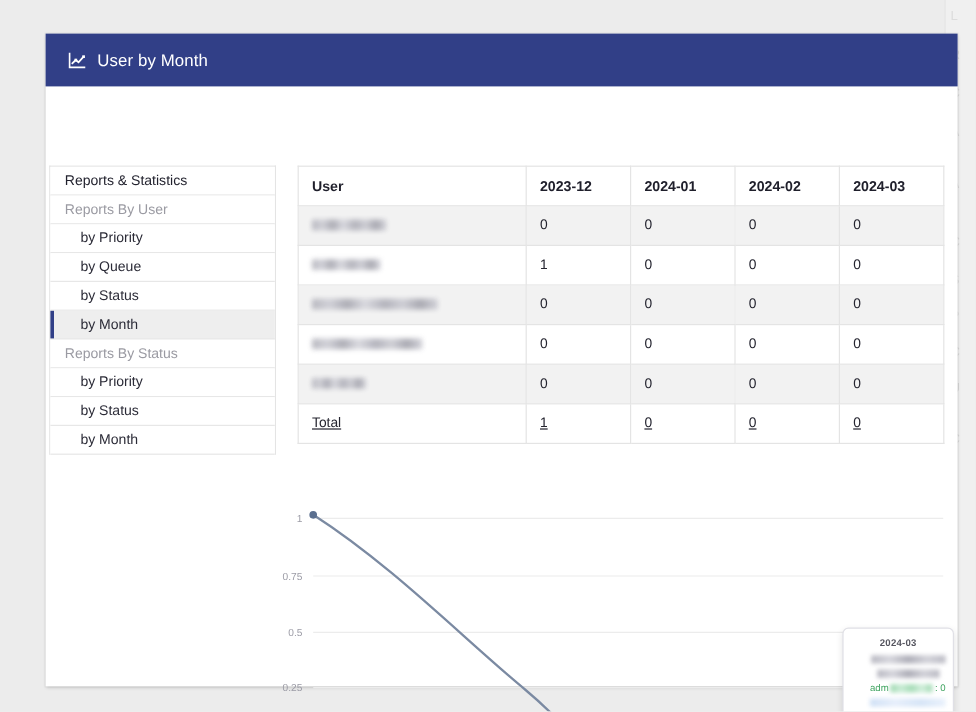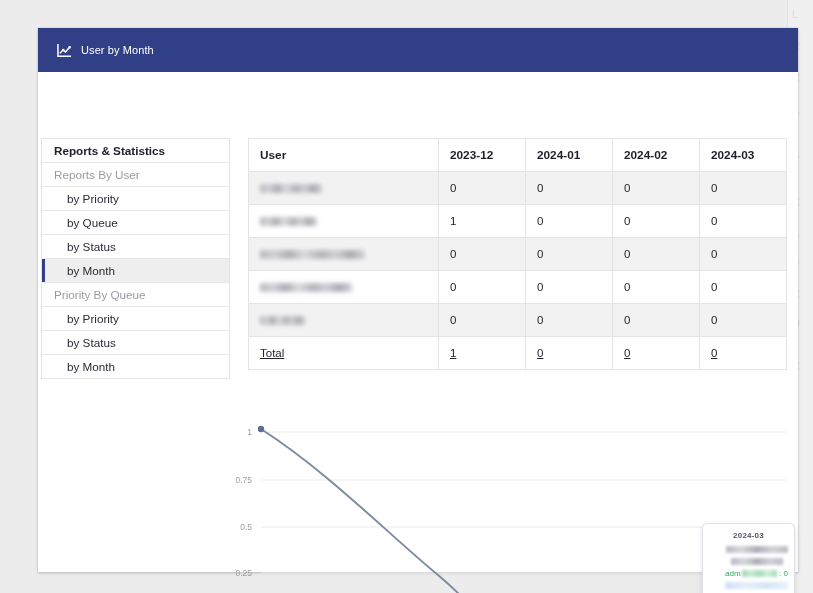--- a/index.html
+++ b/index.html
@@ -59,21 +59,21 @@
   .card-header .hdr-icon {
     display: inline-flex;
     width: 16px;
     height: 16px;
     margin-right: 9px;
     align-items: center;
     justify-content: center;
   }
   .card-header .hdr-title {
     color: #ffffff;
-    font-size: 11px;
+    font-size: 14px;
     letter-spacing: .1px;
     text-align: center;
   }
 
   .card-body {
     position: relative;
     height: 500px;
   }
 
   
@@ -93,21 +93,21 @@
     display: flex;
     align-items: center;
     border-bottom: 1px solid #e7e7e7;
     box-sizing: border-box;
     font-size: 11.7px;
     color: #2b2b37;
     padding-left: 12px;
     background: #fff;
   }
   .nav-item.head {
-    font-weight: bold;
+    font-weight: normal;
     color: #22222e;
     align-items: center;
   }
   .nav-item.group {
     color: #9a9aa2;
     font-weight: normal;
   }
   .nav-item.child {
     padding-left: 25px;
   }
@@ -294,21 +294,21 @@
         <div class="nav-item child">
             <span>by Queue</span>
           </div>
         <div class="nav-item child">
             <span>by Status</span>
           </div>
         <div class="nav-item child active">
             <span>by Month</span>
           </div>
         <div class="nav-item group">
-            <span>Priority By Queue</span>
+            <span>Reports By Status</span>
           </div>
         <div class="nav-item child">
             <span>by Priority</span>
           </div>
         <div class="nav-item child">
             <span>by Status</span>
           </div>
         <div class="nav-item child">
             <span>by Month</span>
           </div>

